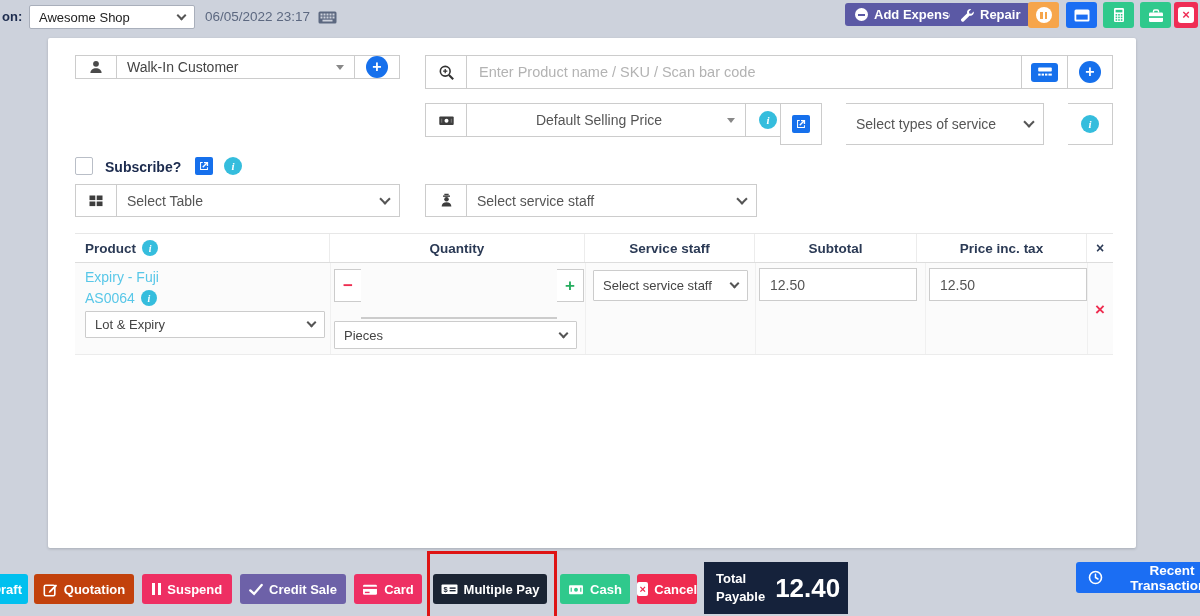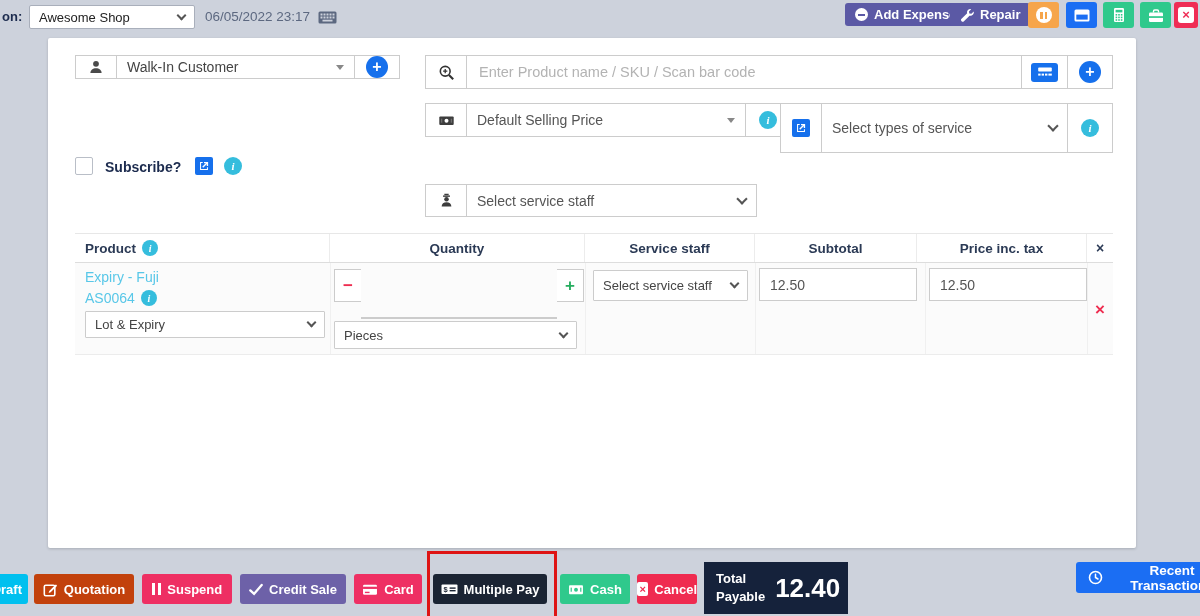--- a/index.html
+++ b/index.html
@@ -215,39 +215,39 @@
             <rect x="12.4" y="7.6" width="3.4" height="2" fill="#fff"></rect>
           </svg>
       </span>
     </span>
     <span class="cell">
       <span class="plus-circle">+</span>
     </span>
   </div>
 
 
-  <div class="abs grp" style="left:377px;top:65px;width:366px;height:34px;">
+  <div class="abs grp" style="left:377px;top:65px;width:366px;height:34px;text-align:center;">
     <span class="addon">
       <svg width="17" height="15" viewBox="0 0 16 15">
           <rect x="0.8" y="3.6" width="14.4" height="8.3" rx="1" fill="#3d3d3d"></rect>
           <circle cx="8" cy="7.7" r="2" fill="#fff"></circle>
           <rect x="2.4" y="5.7" width="1.4" height="4" fill="#6e6e6e"></rect>
           <rect x="12.2" y="5.7" width="1.4" height="4" fill="#6e6e6e"></rect>
         </svg>
     </span>
     <div class="sel">
       <span class="txt">Default Selling Price</span>
       <span class="caret"></span>
     </div>
     <span class="cell">
       <span class="info-circle">i</span>
     </span>
   </div>
 
-  <div class="abs grp" style="left:732px;top:65px;width:333px;height:50px;">
+  <div class="abs grp" style="left:732px;top:65px;width:333px;height:42px;gap:24px;">
     <span class="addon">
       <span class="extlink">
         <svg width="12" height="12" viewBox="0 0 14 14" fill="none" stroke="#fff" stroke-width="1.6">
             <path d="M5.5 8.5L11 3"></path>
             <path d="M7 3h4v4"></path>
             <path d="M11 8.5V11H3V3h2.5" stroke-width="1.2"></path>
           </svg>
       </span>
     </span>
     <div class="sel">
@@ -263,20 +263,34 @@
   <span class="abs subscribe-lbl" style="left:57px;top:121px;">Subscribe?</span>
   <span class="abs extlink" style="left:147px;top:119px;">
     <svg width="12" height="12" viewBox="0 0 14 14" fill="none" stroke="#fff" stroke-width="1.6">
         <path d="M5.5 8.5L11 3"></path>
         <path d="M7 3h4v4"></path>
         <path d="M11 8.5V11H3V3h2.5" stroke-width="1.2"></path>
       </svg>
   </span>
   <span class="abs info-circle" style="left:176px;top:119px;">i</span>
 
+  <div class="abs grp" style="left:27px;top:146px;width:325px;height:33px;">
+    <span class="addon">
+      <svg width="16" height="14" viewBox="0 0 16 14" fill="#3d3d3d">
+          <rect x="1.5" y="1.5" width="5.8" height="4.6"></rect>
+          <rect x="8.7" y="1.5" width="5.8" height="4.6"></rect>
+          <rect x="1.5" y="7.5" width="5.8" height="4.6"></rect>
+          <rect x="8.7" y="7.5" width="5.8" height="4.6"></rect>
+        </svg>
+    </span>
+    <div class="sel">
+      <span class="txt">Select Table</span>
+      <span class="chev"></span>
+    </div>
+  </div>
 
   <div class="abs grp" style="left:377px;top:146px;width:332px;height:33px;">
     <span class="addon">
       <svg width="15" height="15" viewBox="0 0 16 16" fill="#3d3d3d">
           <rect x="5.7" y="0.8" width="4.6" height="1.6"></rect>
           <rect x="4.3" y="2.6" width="7.4" height="1.5"></rect>
           <circle cx="8" cy="6.6" r="2.4"></circle>
           <path d="M2.8 14.5c0-3 2.3-4.6 5.2-4.6s5.2 1.6 5.2 4.6z"></path>
         </svg>
     </span>

